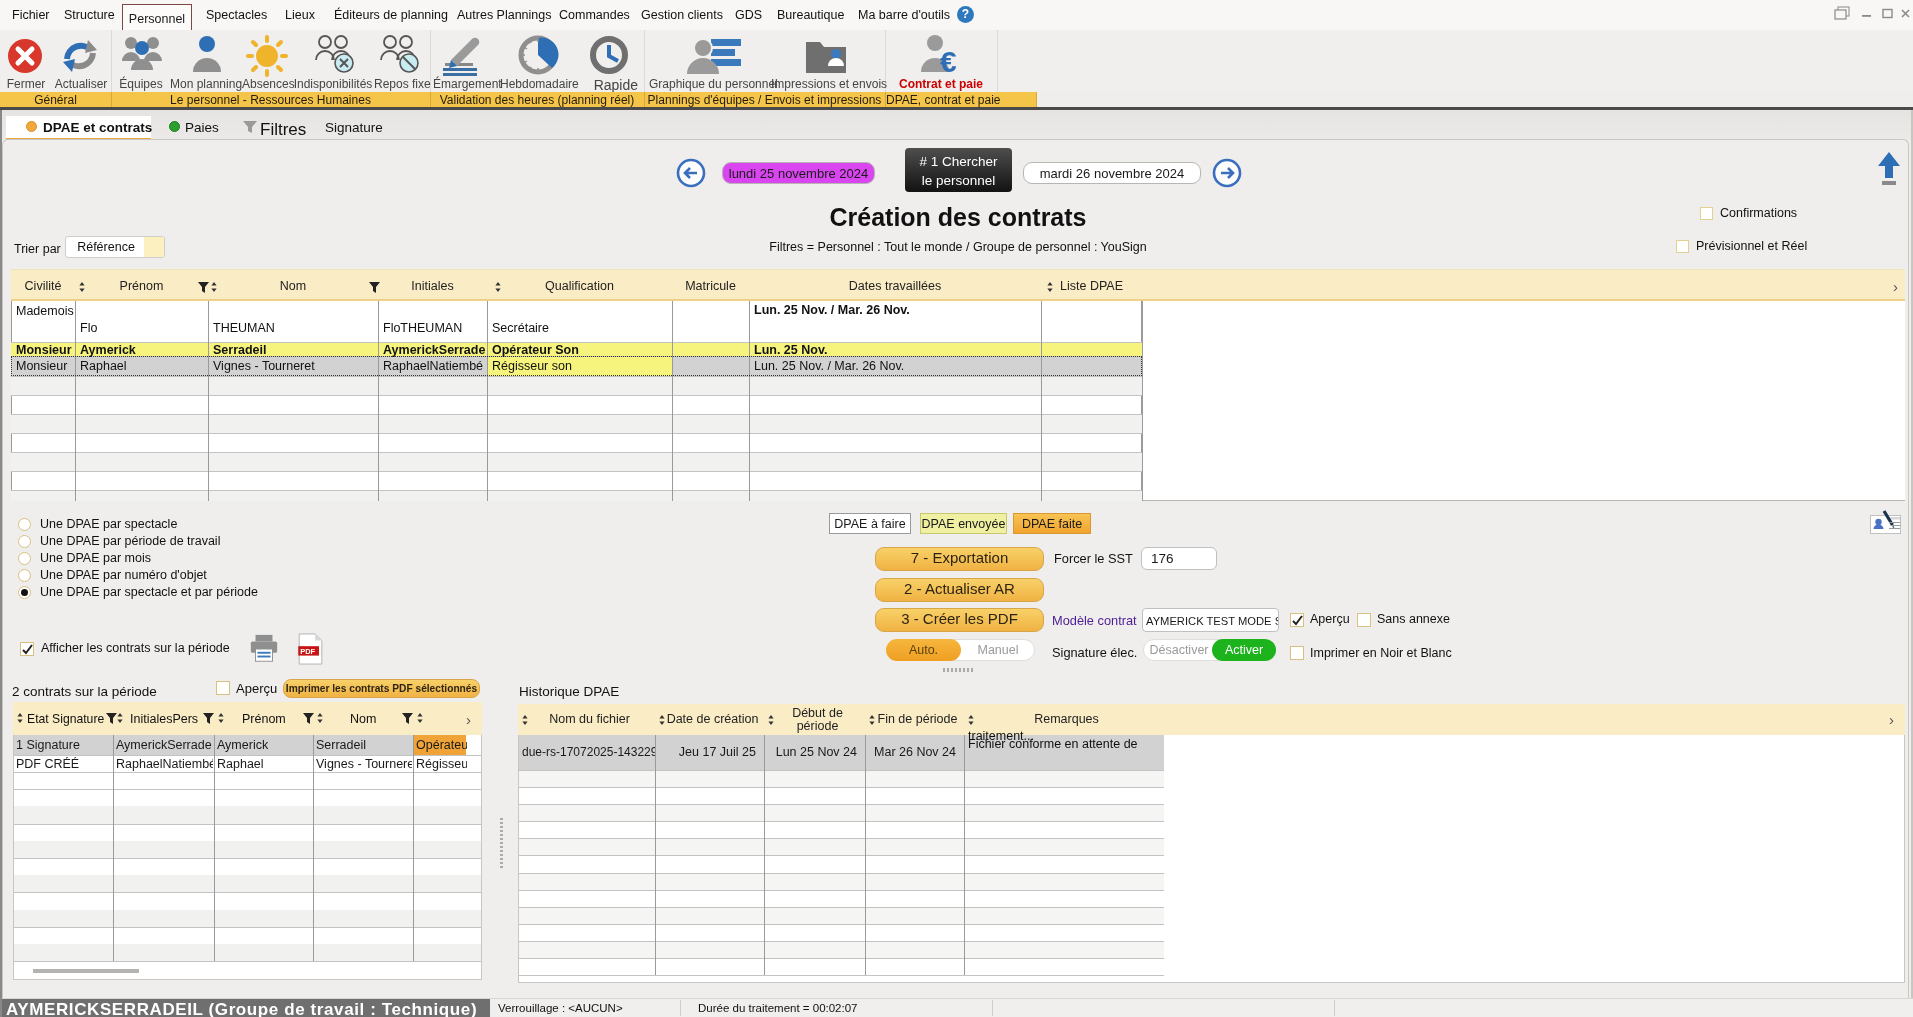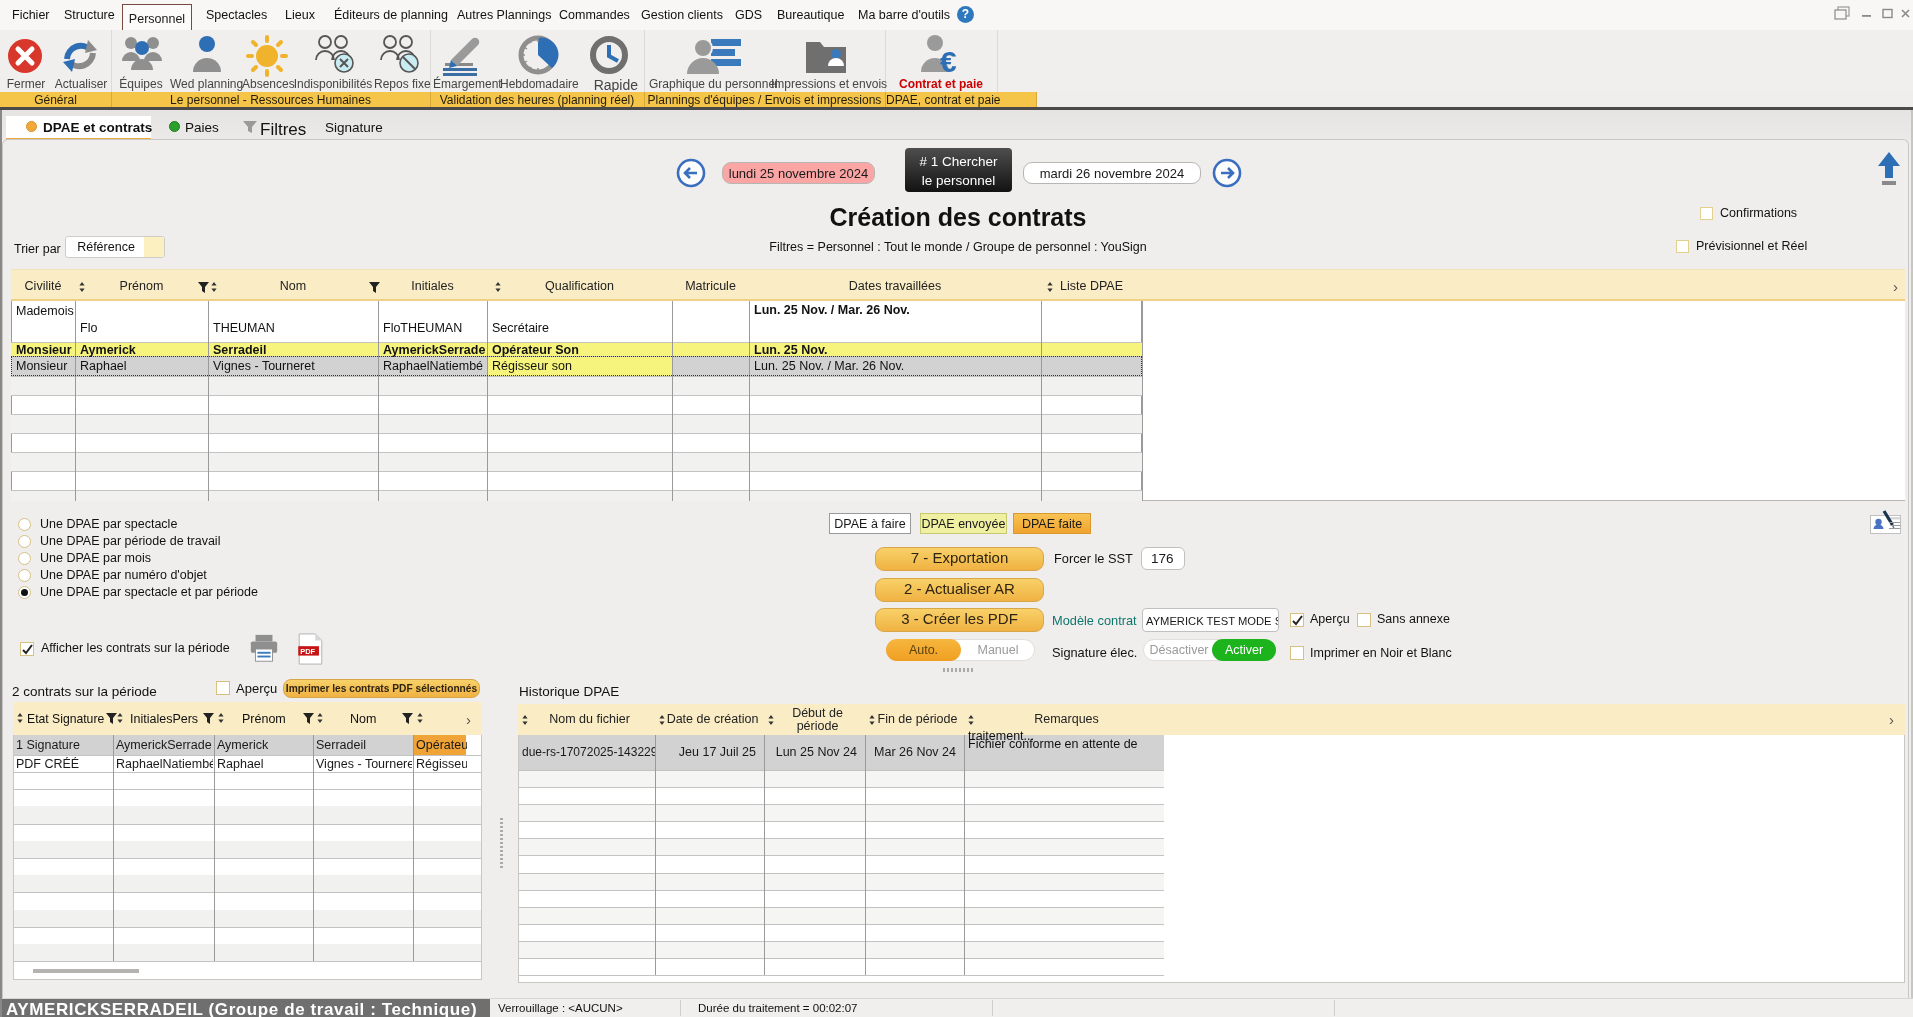--- a/index.html
+++ b/index.html
@@ -29,21 +29,21 @@
 </svg>
 <div class="a" style="left:0;top:30px;width:1913px;height:62px;background:#f0efed;"></div>
 <div class="a" style="left:111px;top:30px;width:1px;height:77px;background:#dbdad7;"></div>
 <div class="a" style="left:430px;top:30px;width:1px;height:77px;background:#dbdad7;"></div>
 <div class="a" style="left:644px;top:30px;width:1px;height:77px;background:#dbdad7;"></div>
 <div class="a" style="left:885px;top:30px;width:1px;height:77px;background:#dbdad7;"></div>
 <div class="a" style="left:997px;top:30px;width:1px;height:77px;background:#dbdad7;"></div>
 <div class="a" style="left:0px;top:77px;width:52px;text-align:center;font-size:12px;color:#444;font-weight:normal;white-space:nowrap;">Fermer</div>
 <div class="a" style="left:52px;top:77px;width:58px;text-align:center;font-size:12px;color:#444;font-weight:normal;white-space:nowrap;">Actualiser</div>
 <div class="a" style="left:111px;top:77px;width:60px;text-align:center;font-size:12px;color:#444;font-weight:normal;white-space:nowrap;">Équipes</div>
-<div class="a" style="left:170px;top:77px;width:70px;text-align:center;font-size:12px;color:#444;font-weight:normal;white-space:nowrap;">Wed planning</div>
+<div class="a" style="left:170px;top:77px;width:70px;text-align:center;font-size:12px;color:#444;font-weight:normal;white-space:nowrap;">Mon planning</div>
 <div class="a" style="left:242px;top:77px;width:50px;text-align:center;font-size:12px;color:#444;font-weight:normal;white-space:nowrap;">Absences</div>
 <div class="a" style="left:292px;top:77px;width:82px;text-align:center;font-size:12px;color:#444;font-weight:normal;white-space:nowrap;">Indisponibilités</div>
 <div class="a" style="left:374px;top:77px;width:50px;text-align:center;font-size:12px;color:#444;font-weight:normal;white-space:nowrap;">Repos fixe</div>
 <div class="a" style="left:433px;top:77px;width:68px;text-align:center;font-size:12px;color:#444;font-weight:normal;white-space:nowrap;">Émargement</div>
 <div class="a" style="left:500px;top:77px;width:76px;text-align:center;font-size:12px;color:#444;font-weight:normal;white-space:nowrap;">Hebdomadaire</div>
 <div class="a" style="left:578px;top:77px;width:60px;text-align:right;font-size:14px;color:#444;font-weight:normal;white-space:nowrap;">Rapide</div>
 <div class="a" style="left:649px;top:77px;width:120px;text-align:center;font-size:12px;color:#444;font-weight:normal;white-space:nowrap;">Graphique du personnel</div>
 <div class="a" style="left:771px;top:77px;width:110px;text-align:center;font-size:12px;color:#444;font-weight:normal;white-space:nowrap;">Impressions et envois</div>
 <div class="a" style="left:887px;top:77px;width:108px;text-align:center;font-size:12px;color:#cc0000;font-weight:normal;white-space:nowrap;"><b>Contrat et paie</b></div>
 <svg class="a" style="left:0px;top:30px" width="1913" height="62" viewBox="0 0 1913 62">
@@ -165,21 +165,21 @@
 <div class="t" style="left:325px;top:120px;font-size:13.5px;color:#111;font-weight:normal;">Signature</div>
 <div class="a" style="left:2px;top:139px;width:1907px;height:859px;background:#efeeec;border:1px solid #c9c7c4;border-bottom:none;border-radius:6px 6px 0 0;box-sizing:border-box;"></div>
 <svg class="a" style="left:676px;top:158px" width="30" height="30" viewBox="0 0 30 30">
 <circle cx="15" cy="15" r="13" fill="#fdfdfd" stroke="#3a6fbf" stroke-width="2.6"></circle>
 <path d="M21 15 H10 M14 10 L9 15 L14 20" stroke="#3a6fbf" stroke-width="2.6" fill="none"></path>
 </svg>
 <svg class="a" style="left:1212px;top:158px" width="30" height="30" viewBox="0 0 30 30">
 <circle cx="15" cy="15" r="13" fill="#fdfdfd" stroke="#3a6fbf" stroke-width="2.6"></circle>
 <path d="M9 15 H20 M16 10 L21 15 L16 20" stroke="#3a6fbf" stroke-width="2.6" fill="none"></path>
 </svg>
-<div class="a" style="left:722px;top:162px;width:153px;height:22px;background:#fca5a5;border:1px solid #b8b6b3;border-radius:9px;box-sizing:border-box;text-align:center;font-size:13px;padding-top:3px;">lundi 25 novembre 2024</div>
+<div class="a" style="left:722px;top:162px;width:153px;height:22px;background:#d946ef;border:1px solid #b8b6b3;border-radius:9px;box-sizing:border-box;text-align:center;font-size:13px;padding-top:3px;">lundi 25 novembre 2024</div>
 <div class="a" style="left:1023px;top:162px;width:178px;height:22px;background:#fff;border:1px solid #b8b6b3;border-radius:9px;box-sizing:border-box;text-align:center;font-size:13px;padding-top:3px;">mardi 26 novembre 2024</div>
 <div class="a" style="left:905px;top:148px;width:107px;height:44px;background:linear-gradient(#4e4e4e,#121212);border-radius:4px;color:#fff;font-size:13.5px;text-align:center;line-height:19px;padding-top:4px;box-sizing:border-box;"># 1 Chercher<br>le personnel</div>
 <svg class="a" style="left:1876px;top:150px" width="26" height="36" viewBox="0 0 26 36">
 <path d="M13 2 L24 16 H17 V28 H9 V16 H2 Z" fill="#2e6eb5"></path>
 <rect x="6" y="31" width="14" height="4" fill="#8a8a8a"></rect>
 </svg>
 <div class="a" style="left:600px;top:203px;width:716px;text-align:center;font-size:25px;color:#111;font-weight:normal;white-space:nowrap;"><b>Création des contrats</b></div>
 <div class="a" style="left:600px;top:240px;width:716px;text-align:center;font-size:12.5px;color:#111;font-weight:normal;white-space:nowrap;">Filtres = Personnel : Tout le monde / Groupe de personnel : YouSign</div>
 <div class="a" style="left:1700px;top:207px;width:13px;height:13px;background:#fff;border:1px solid #e3cf8e;box-sizing:border-box;"></div>
 <div class="t" style="left:1720px;top:206px;font-size:12.5px;color:#111;font-weight:normal;">Confirmations</div>
@@ -300,22 +300,22 @@
 <circle cx="8.5" cy="12" r="3.2" fill="#4a72c4"></circle>
 <path d="M3.5 19 a5 4.5 0 0 1 10 0 Z" fill="#4a72c4"></path>
 <path d="M14 1 L22.5 15" stroke="#1c3350" stroke-width="3.2"></path>
 <path d="M22.5 15 L24 18.5" stroke="#5a7a9a" stroke-width="1.5"></path>
 <path d="M19 12.5 h11 M20.5 15.5 h10 M19 18.5 h11" stroke="#9a9a9a" stroke-width="1.2"></path>
 </svg>
 <div class="a" style="left:875px;top:547px;width:169px;height:24px;background:linear-gradient(#f8d169,#f0b242);border:1px solid #d8a648;border-radius:9px;box-sizing:border-box;text-align:center;font-size:15px;color:#2e2413;padding-top:1px;white-space:nowrap;">7 - Exportation</div>
 <div class="a" style="left:875px;top:578px;width:169px;height:24px;background:linear-gradient(#f8d169,#f0b242);border:1px solid #d8a648;border-radius:9px;box-sizing:border-box;text-align:center;font-size:15px;color:#2e2413;padding-top:1px;white-space:nowrap;">2 - Actualiser AR</div>
 <div class="a" style="left:875px;top:608px;width:169px;height:24px;background:linear-gradient(#f8d169,#f0b242);border:1px solid #d8a648;border-radius:9px;box-sizing:border-box;text-align:center;font-size:15px;color:#2e2413;padding-top:1px;white-space:nowrap;">3 - Créer les PDF</div>
 <div class="t" style="left:1054px;top:551px;font-size:12.8px;color:#111;font-weight:normal;">Forcer le SST</div>
-<div class="a" style="left:1141px;top:547px;width:44px;height:23px;background:#fff;border:1px solid #c0c0c0;border-radius:6px;box-sizing:border-box;font-size:13.5px;padding:3px 0 0 9px;">176</div>
-<div class="t" style="left:1052px;top:613px;font-size:12.8px;color:#0f766e;font-weight:normal;">Modèle contrat</div>
+<div class="a" style="left:1141px;top:547px;width:76px;height:23px;background:#fff;border:1px solid #c0c0c0;border-radius:6px;box-sizing:border-box;font-size:13.5px;padding:3px 0 0 9px;">176</div>
+<div class="t" style="left:1052px;top:613px;font-size:12.8px;color:#4c1d95;font-weight:normal;">Modèle contrat</div>
 <div class="a" style="left:1142px;top:608px;width:137px;height:24px;background:#fff;border:1px solid #c0c0c0;border-radius:4px;box-sizing:border-box;font-size:11.2px;padding:6px 0 0 3px;overflow:hidden;white-space:nowrap;">AYMERICK TEST MODE S(</div>
 <div class="a" style="left:1290px;top:613px;width:14px;height:14px;background:#fff;border:1px solid #d8c080;box-sizing:border-box;"></div>
 <svg class="a" style="left:1292px;top:615px" width="11" height="11">
     <path d="M1 6 L4 9 L10 1" stroke="#222" stroke-width="2" fill="none"></path>
   </svg>
 <div class="t" style="left:1310px;top:612px;font-size:12.5px;color:#111;font-weight:normal;">Aperçu</div>
 <div class="a" style="left:1357px;top:613px;width:14px;height:14px;background:#fff;border:1px solid #d8c080;box-sizing:border-box;"></div>
 <div class="t" style="left:1377px;top:612px;font-size:12.5px;color:#111;font-weight:normal;">Sans annexe</div>
 <div class="a" style="left:886px;top:639px;width:149px;height:22px;background:#fff;border:1px solid #e0dedb;border-radius:11px;box-sizing:border-box;"></div>
 <div class="a" style="left:886px;top:639px;width:75px;height:22px;background:linear-gradient(#f6b63e,#ef9f22);border-radius:11px;box-sizing:border-box;text-align:center;font-size:12.5px;color:#5a4010;padding-top:4px;">Auto.</div>

